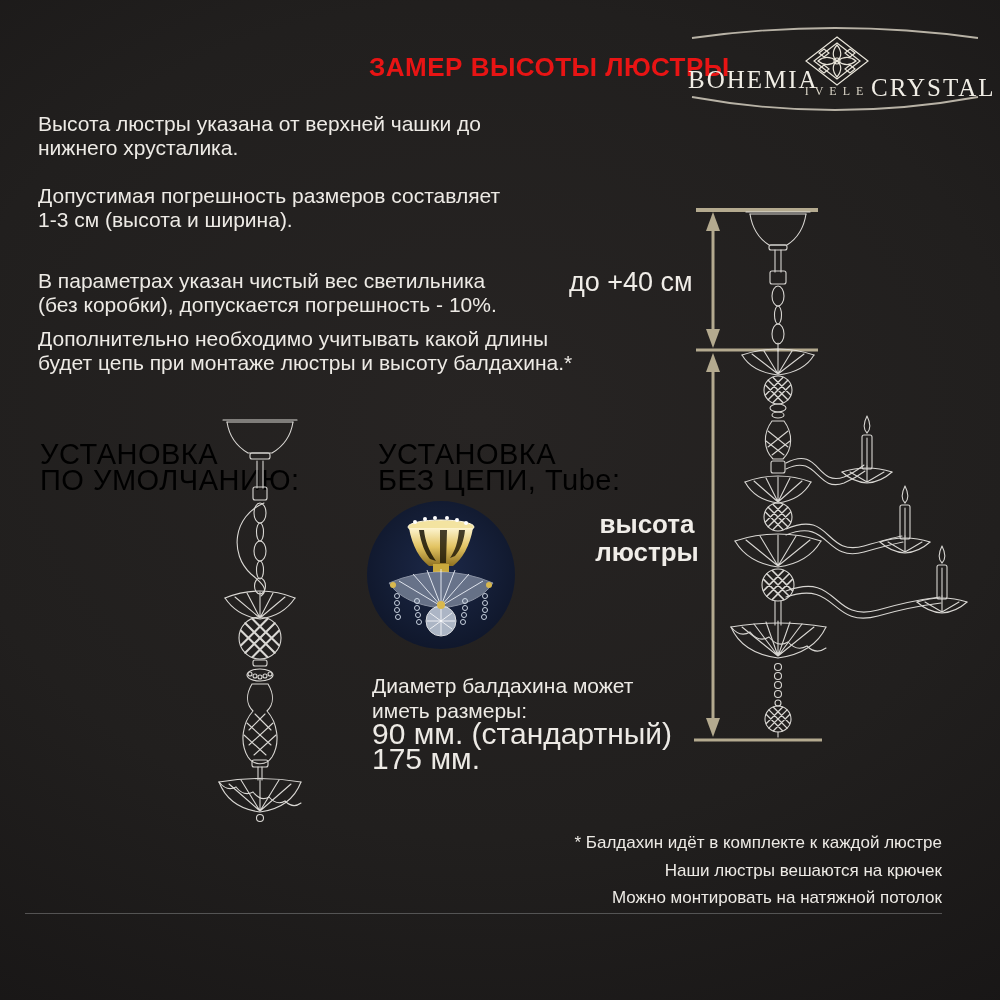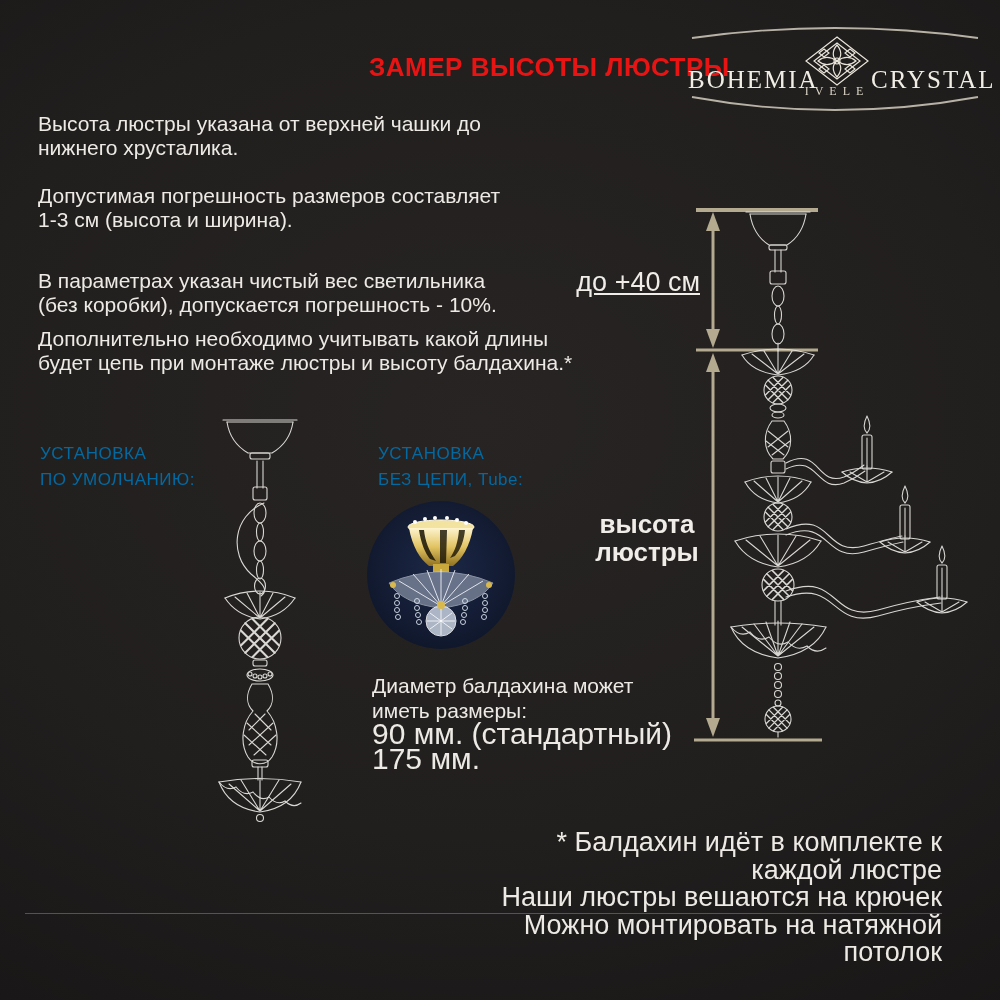--- a/index.html
+++ b/index.html
@@ -5,35 +5,35 @@
   html,body{margin:0;padding:0;}
   body{
     width:1000px;height:1000px;position:relative;overflow:hidden;
     background:radial-gradient(ellipse 980px 760px at 48% 42%, #272423 0%, #211f1e 55%, #171515 100%);
     font-family:"Liberation Sans",sans-serif;color:#edeae5;
   }
   .abs{position:absolute;}
   .pre{white-space:pre-line;}
   .title{left:369px;top:52px;font-size:26px;font-weight:700;letter-spacing:.5px;color:#e81414;}
   .para{left:38px;width:600px;font-size:21px;line-height:24px;color:#edeae5;}
-  .heading{font-size:17px;line-height:26px;letter-spacing:.5px;color:#0369a1;}
+  .heading{font-size:29px;line-height:26px;letter-spacing:.5px;color:#000000;}
   .canopy-note{left:372px;top:673px;font-size:21px;line-height:25px;}
   .size-list{left:372px;top:722px;font-size:30px;line-height:24.5px;}
   .dim-label{color:#f0ede8;}
-  .chain-label{left:540px;top:267px;width:160px;text-align:right;font-size:27px;text-decoration:underline;}
+  .chain-label{left:569px;top:267px;width:160px;font-size:27px;}
   .height-label{left:592px;top:510px;width:110px;text-align:center;font-size:26px;line-height:28px;font-weight:bold;}
-  .footnotes{left:500px;top:829px;width:442px;text-align:right;font-size:27px;line-height:27.5px;}
+  .footnotes{left:500px;top:829px;width:442px;text-align:right;font-size:17px;line-height:27.5px;}
   .divider{left:25px;top:913px;width:917px;height:1px;background:#5e5e5e;opacity:.85;}
   .photo{left:367px;top:501px;width:148px;height:148px;border-radius:50%;overflow:hidden;
          background:radial-gradient(circle at 50% 45%, #1c2848 0%, #131c33 55%, #0b1122 100%);}
   .logo{left:683px;top:24px;width:304px;height:90px;}
   .logo .brand{position:absolute;font-family:"Liberation Serif",serif;font-size:25px;
                letter-spacing:2px;color:#f0ede5;top:42px;}
   .logo .brand-left{left:5px;}
-  .logo .brand-right{left:188px;}
+  .logo .brand-right{left:188px;margin-top:8px;}
   .logo .ivele{position:absolute;left:104px;top:60px;width:100px;text-align:center;
                font-family:"Liberation Serif",serif;font-size:12px;letter-spacing:6px;color:#dcd7c9;}
 </style>
 </head>
 <body>
 
 <div class="abs title">ЗАМЕР ВЫСОТЫ ЛЮСТРЫ</div>
 
 <div class="abs logo">
   <svg width="304" height="90" viewBox="0 0 304 90">

